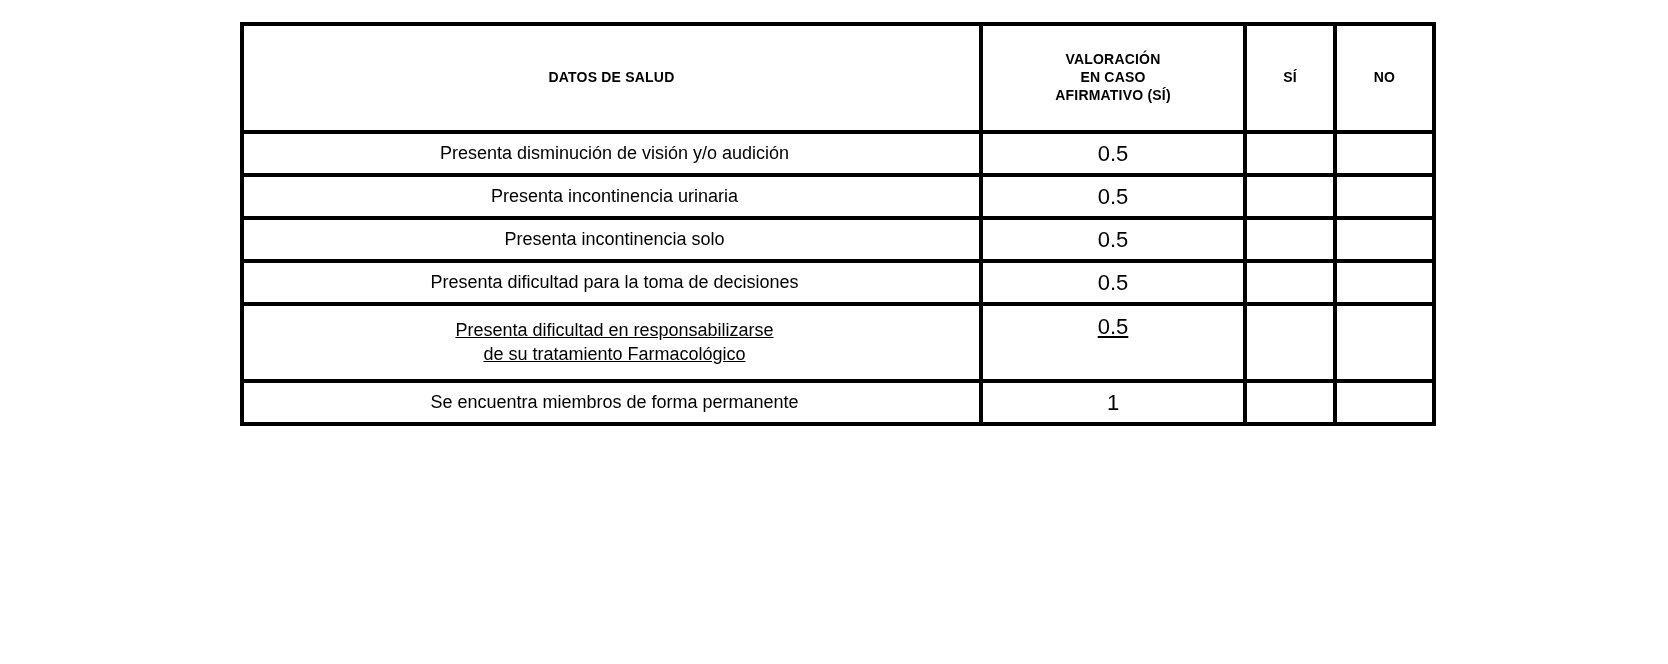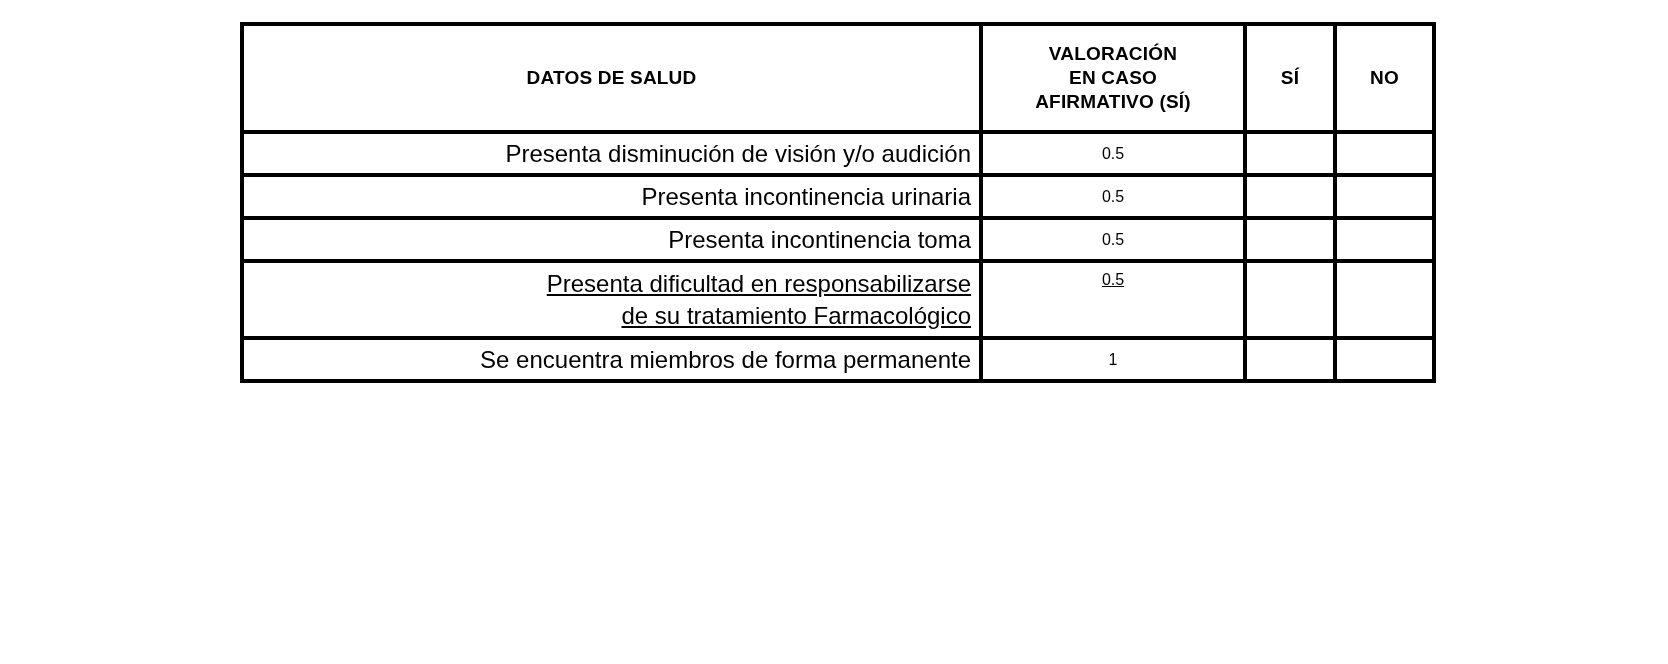--- a/index.html
+++ b/index.html
@@ -20,40 +20,40 @@
   }
   table.salud-table th,
   table.salud-table td {
     border: 4px solid #000000;
     color: #000000;
     background: #ffffff;
   }
   thead tr { height: 108px; }
   th {
     font-weight: bold;
-    font-size: 19px;
+    font-size: 14px;
     line-height: 1.27;
     text-align: center;
     vertical-align: middle;
     white-space: pre-line;
     letter-spacing: 0.2px;
   }
   tbody tr { height: 43px; }
   tbody tr.two-line { height: 77px; text-decoration: underline; }
   td.label {
-    font-size: 24px;
+    font-size: 18px;
     line-height: 1.3;
-    text-align: right;
+    text-align: center;
     vertical-align: middle;
     padding-left: 14px;
     padding-right: 8px;
     white-space: pre-line;
   }
   td.value {
-    font-size: 16px;
+    font-size: 22px;
     text-align: center;
     vertical-align: middle;
   }
   tr.two-line td.value {
     vertical-align: top;
     padding-top: 8px;
   }
   td.mark { background: #ffffff; }
 </style>
 </head>
@@ -84,21 +84,27 @@
         <td class="mark"></td>
         <td class="mark"></td>
       </tr>
       <tr>
         <td class="label">Presenta incontinencia urinaria</td>
         <td class="value">0.5</td>
         <td class="mark"></td>
         <td class="mark"></td>
       </tr>
       <tr>
-        <td class="label">Presenta incontinencia toma</td>
+        <td class="label">Presenta incontinencia solo</td>
+        <td class="value">0.5</td>
+        <td class="mark"></td>
+        <td class="mark"></td>
+      </tr>
+      <tr>
+        <td class="label">Presenta dificultad para la toma de decisiones</td>
         <td class="value">0.5</td>
         <td class="mark"></td>
         <td class="mark"></td>
       </tr>
       <tr class="two-line">
         <td class="label">Presenta dificultad en responsabilizarse
 de su tratamiento Farmacológico</td>
         <td class="value">0.5</td>
         <td class="mark"></td>
         <td class="mark"></td>

